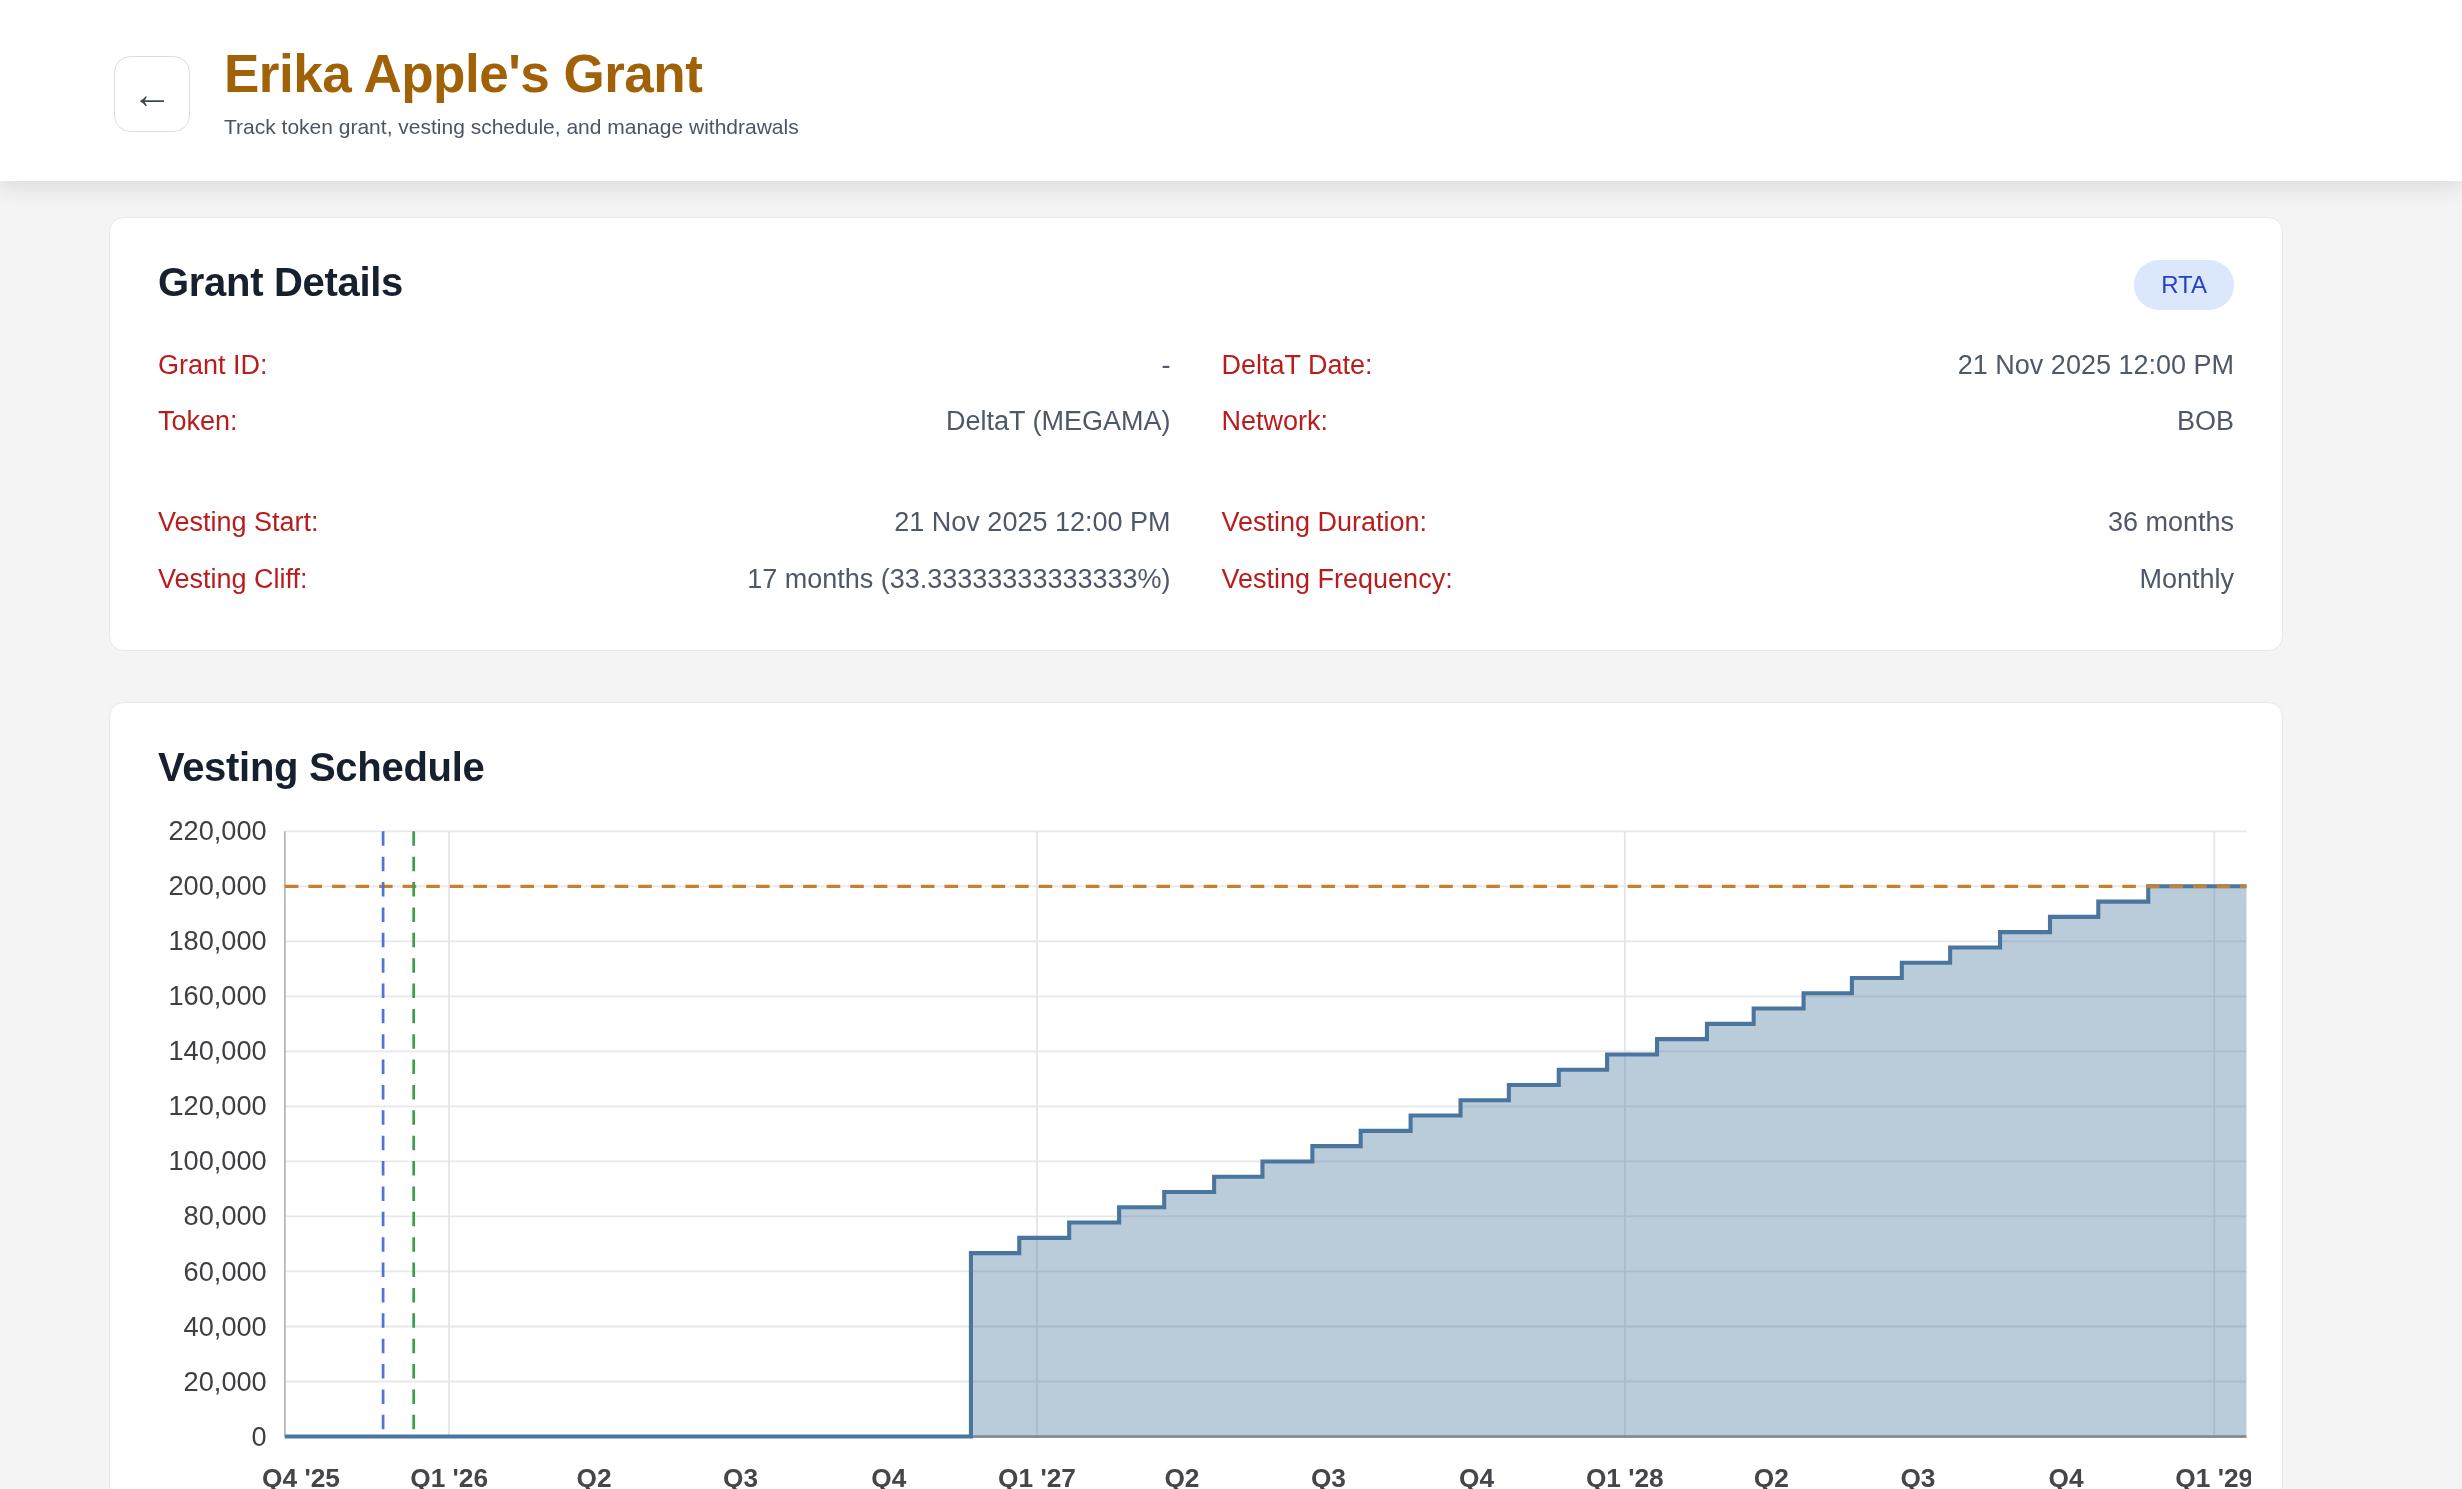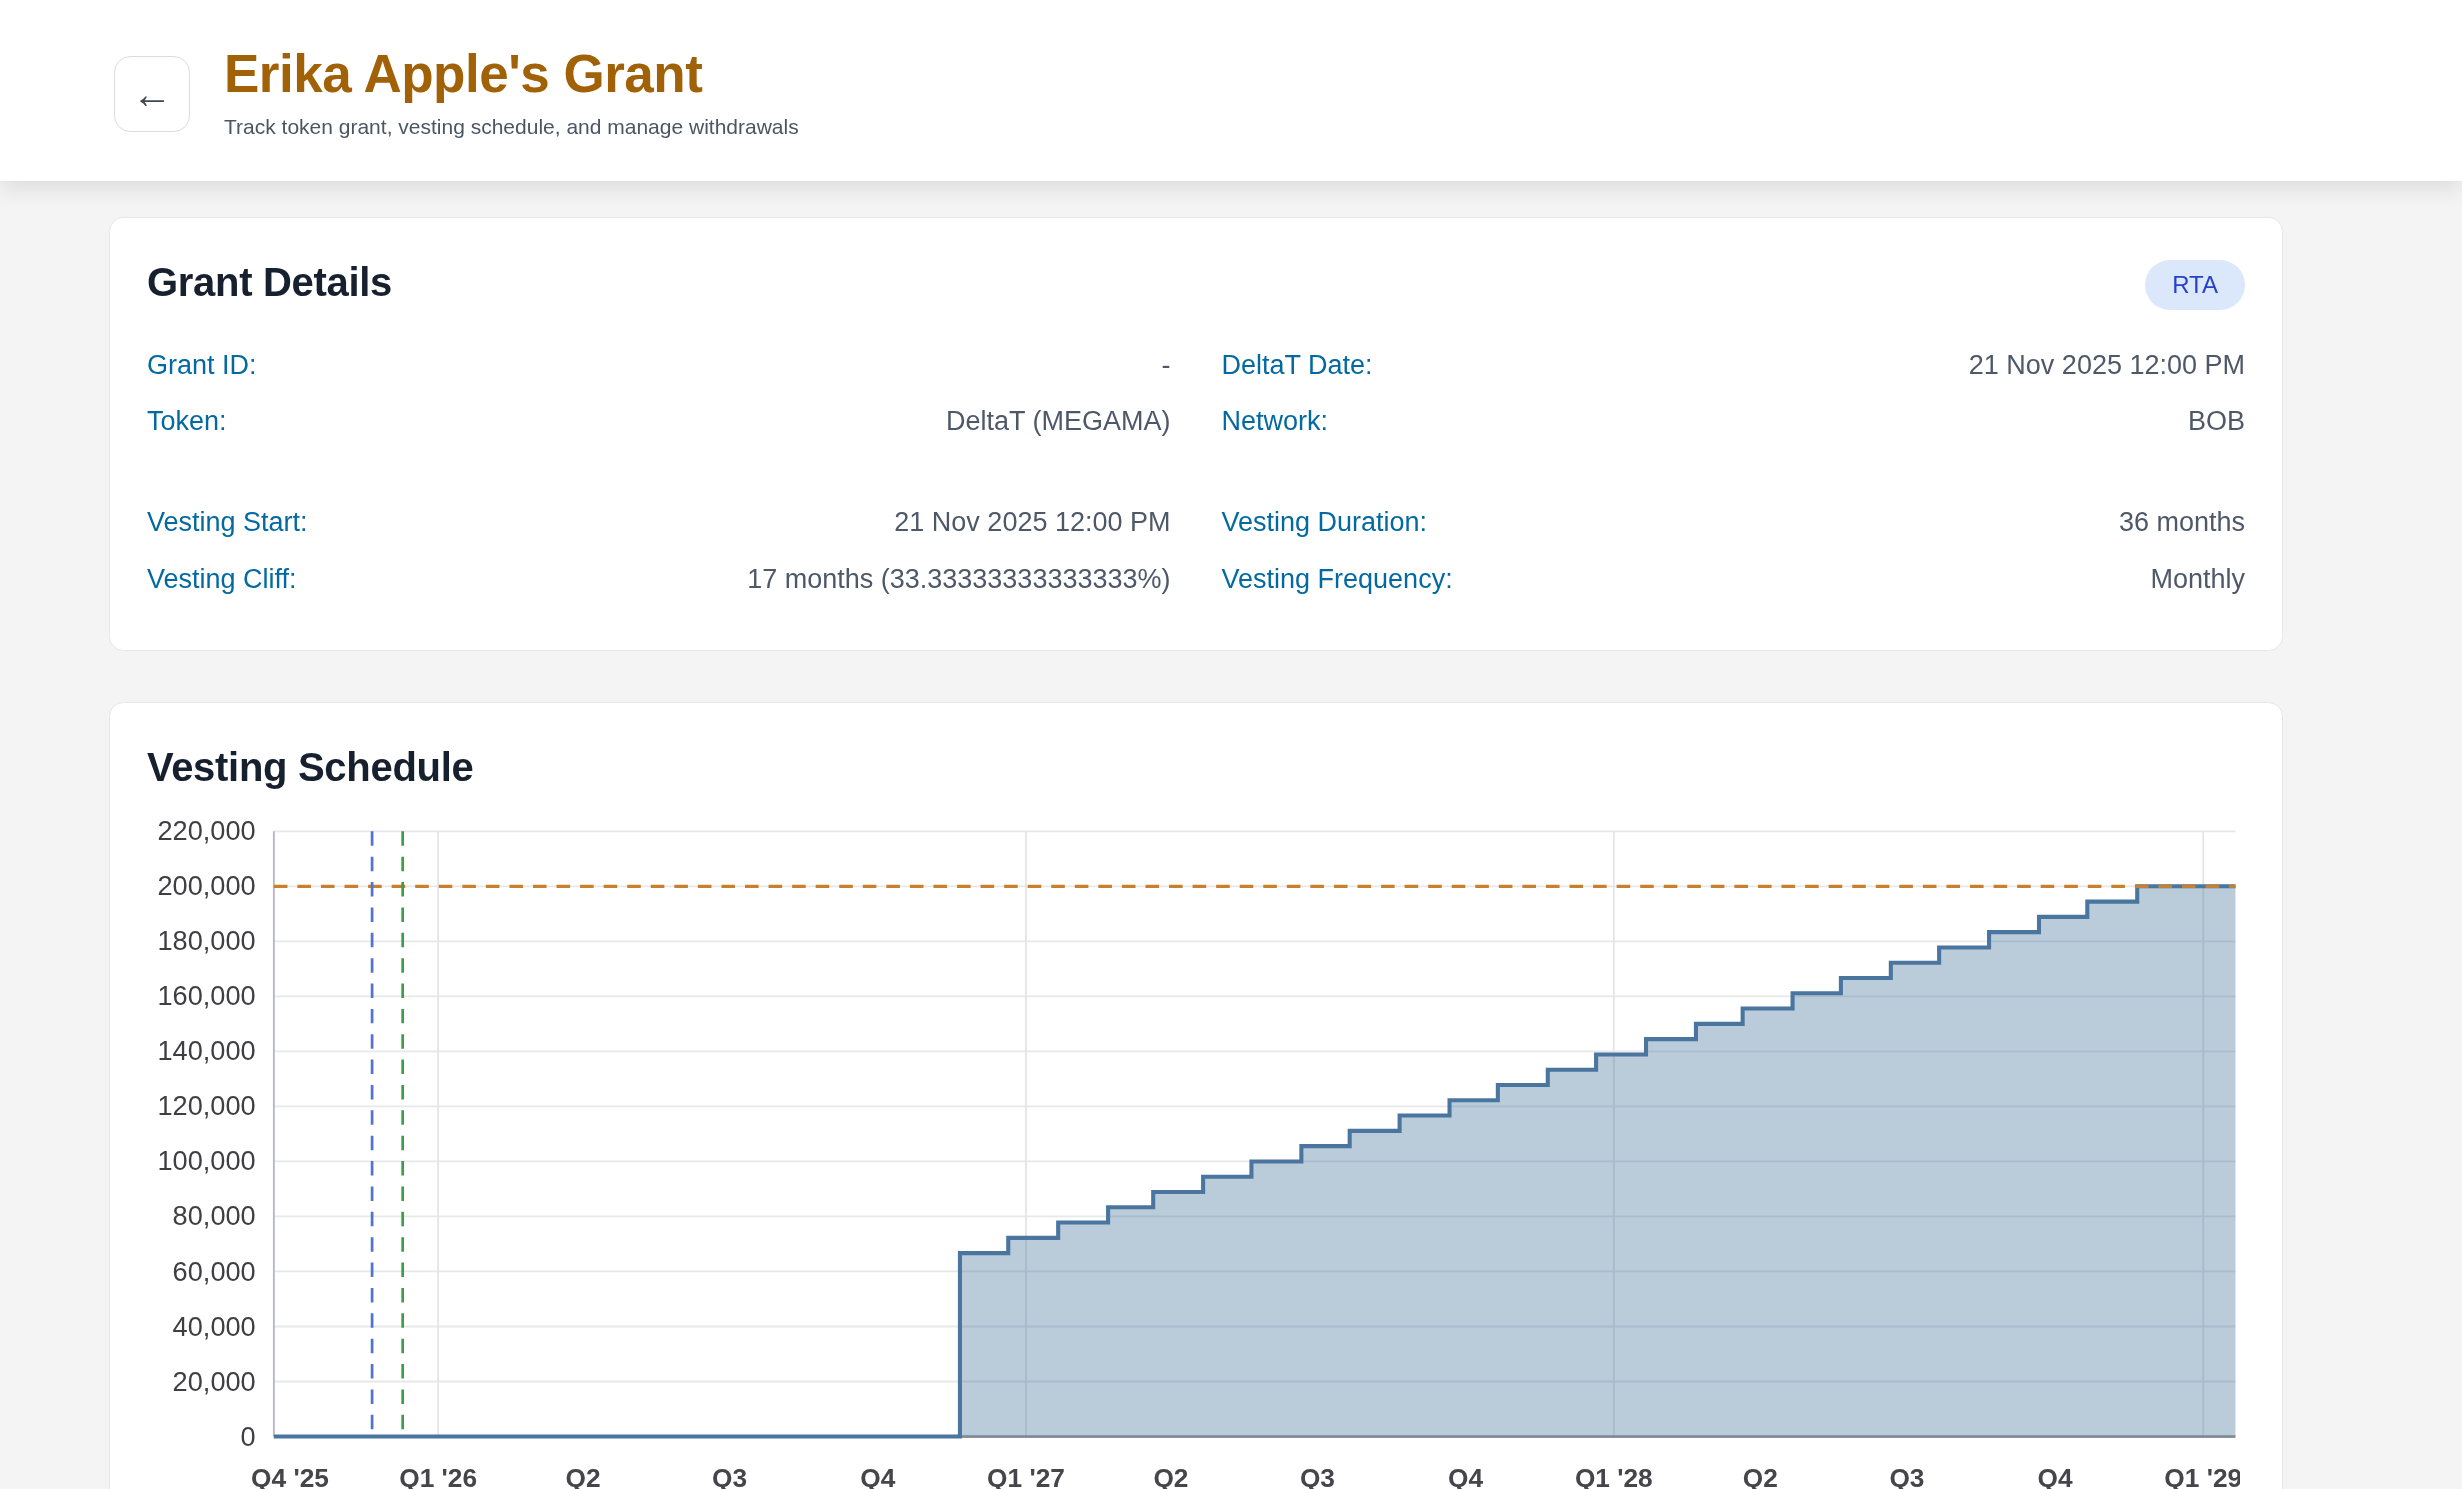--- a/index.html
+++ b/index.html
@@ -33,21 +33,21 @@
   }
   .title-block .subtitle {
     margin-top: 11px; font-size: 21px; color: #4b5563; font-weight: 400;
   }
   
   .main { padding: 36px 109px 0 109px; }
   .card {
     background: #ffffff;
     border: 1.8px solid #e5e7eb;
     border-radius: 14.5px;
-    padding: 42px 37px;
+    padding: 42px 48px;
     width: 2174px;
   }
   .card + .card { margin-top: 51px; }
   .card-head { display: flex; align-items: flex-start; justify-content: space-between; }
   .card-title { font-size: 40px; font-weight: 700; color: #16202e; letter-spacing: -0.3px; }
   .badge {
     background: #dbe7fb; color: #2742c6;
     font-size: 24px; font-weight: 400;
     padding: 11px 27px; border-radius: 905px;
   }
@@ -57,21 +57,21 @@
     display: grid;
     grid-template-columns: 1fr 1fr;
     column-gap: 51px;
   }
   .detail-col { display: flex; flex-direction: column; }
   .detail-row {
     display: flex; justify-content: space-between; align-items: baseline;
     padding: 12.7px 0;
     font-size: 27px;
   }
-  .detail-row .lbl { color: #0369a1; }
+  .detail-row .lbl { color: #b91c1c; }
   .detail-row .val { color: #4e5868; text-align: right; }
   .group-gap { height: 45px; }
   
   .chart-wrap { margin-top: 23.6px; }
   svg text { font-family: "Liberation Sans", "DejaVu Sans", sans-serif; }
 </style>
 </head>
 <body>
 
 <header class="app-header">

